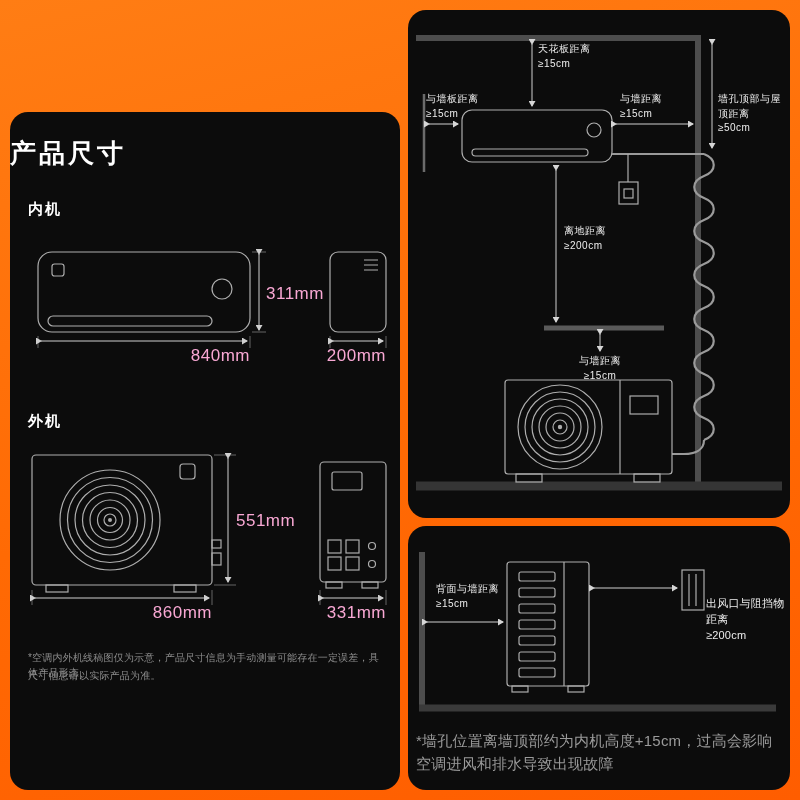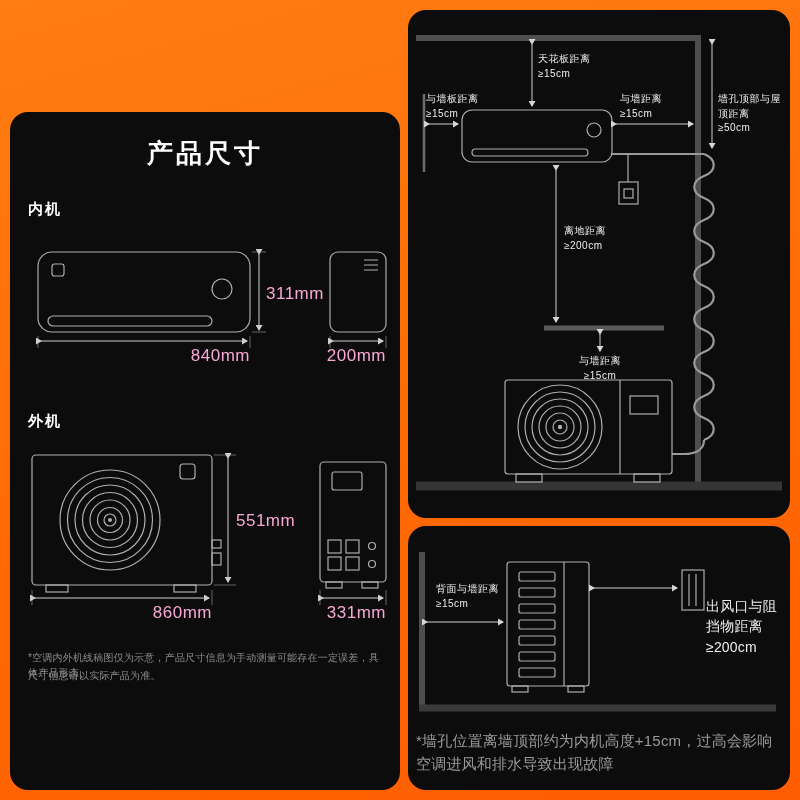--- a/index.html
+++ b/index.html
@@ -7,28 +7,28 @@
   body{font-family:"Liberation Sans","DejaVu Sans",sans-serif;background:#ff6a00}
   .stage{position:relative;width:800px;height:800px;overflow:hidden;
          background:linear-gradient(165deg,#ff7d14 0%,#ff6a04 55%,#ff5d00 100%)}
   .page-title{position:absolute;left:80px;top:24px;font-size:40px;font-weight:900;
               color:#ffffff;letter-spacing:5px}
   .panel{position:absolute;background:#0c0c0c;border-radius:18px;overflow:hidden}
   .panel.left{left:10px;top:112px;width:390px;height:678px}
   .panel.top-right{left:408px;top:10px;width:382px;height:508px}
   .panel.bottom-right{left:408px;top:526px;width:382px;height:264px}
   svg.art{position:absolute;left:0;top:0;display:block}
-  .heading{position:absolute;top:24px;left:0;width:100%;text-align:center;color:#fff;
+  .heading{position:absolute;top:24px;left:0;width:100%;text-align:left;color:#fff;
            font-size:26px;font-weight:600;letter-spacing:3px}
   .unit-label{position:absolute;left:18px;color:#fff;font-size:15px;font-weight:700;letter-spacing:2px}
   .mm{position:absolute;color:#f9a8d4;font-size:17px;letter-spacing:.5px}
   .mm.center{text-align:right}
   .dim-label{position:absolute;color:#ededed;font-size:10px;line-height:1.45;letter-spacing:.5px}
   .dim-label.center{text-align:center}
-  .dim-label.small{font-size:14px;letter-spacing:.2px}
+  .dim-label.small{font-size:11px;letter-spacing:.2px}
   .footnote{position:absolute;color:#8d8d8d;font-size:10px;letter-spacing:.2px;line-height:1.5}
   .footnote.tiny{font-size:15px;color:#9a9a9a}
   .line-art{stroke:#aeaeae;stroke-width:1.2;fill:none}
   .dimline{stroke:#cfcfcf;stroke-width:1;fill:none}
   .extline{stroke:#7c7c7c;stroke-width:.8;fill:none}
 </style>
 </head>
 <body>
 
 <div class="stage">
@@ -177,21 +177,21 @@
       <g>
         <line class="dimline" x1="124" y1="34" x2="124" y2="96" marker-start="url(#aT)" marker-end="url(#aT)"></line>
         <line class="dimline" x1="21" y1="114" x2="50" y2="114" marker-start="url(#aT)" marker-end="url(#aT)"></line>
         <line class="dimline" x1="208" y1="114" x2="285" y2="114" marker-start="url(#aT)" marker-end="url(#aT)"></line>
         <line class="dimline" x1="304" y1="34" x2="304" y2="138" marker-start="url(#aT)" marker-end="url(#aT)"></line>
         <line class="dimline" x1="148" y1="160" x2="148" y2="312" marker-start="url(#aT)" marker-end="url(#aT)"></line>
         <line class="dimline" x1="192" y1="324" x2="192" y2="341" marker-start="url(#aT)" marker-end="url(#aT)"></line>
       </g>
     </svg>
 
-    <div class="dim-label" style="left:130px;top:42px">
+    <div class="dim-label" style="left:130px;top:32px">
       <div>天花板距离</div>
       <div>≥15cm</div>
     </div>
     <div class="dim-label" style="left:18px;top:82px">
       <div>与墙板距离</div>
       <div>≥15cm</div>
     </div>
     <div class="dim-label" style="left:212px;top:82px">
       <div>与墙距离</div>
       <div>≥15cm</div>

